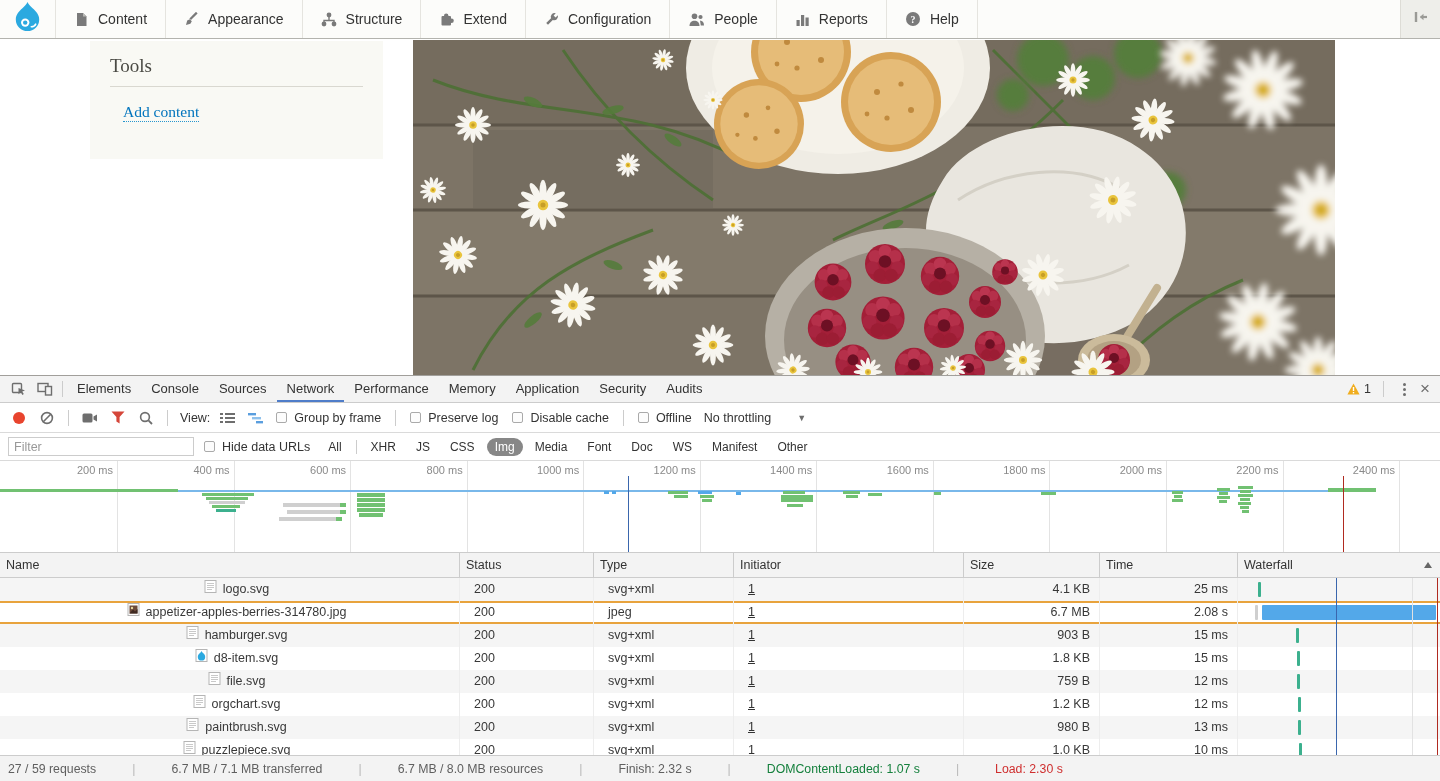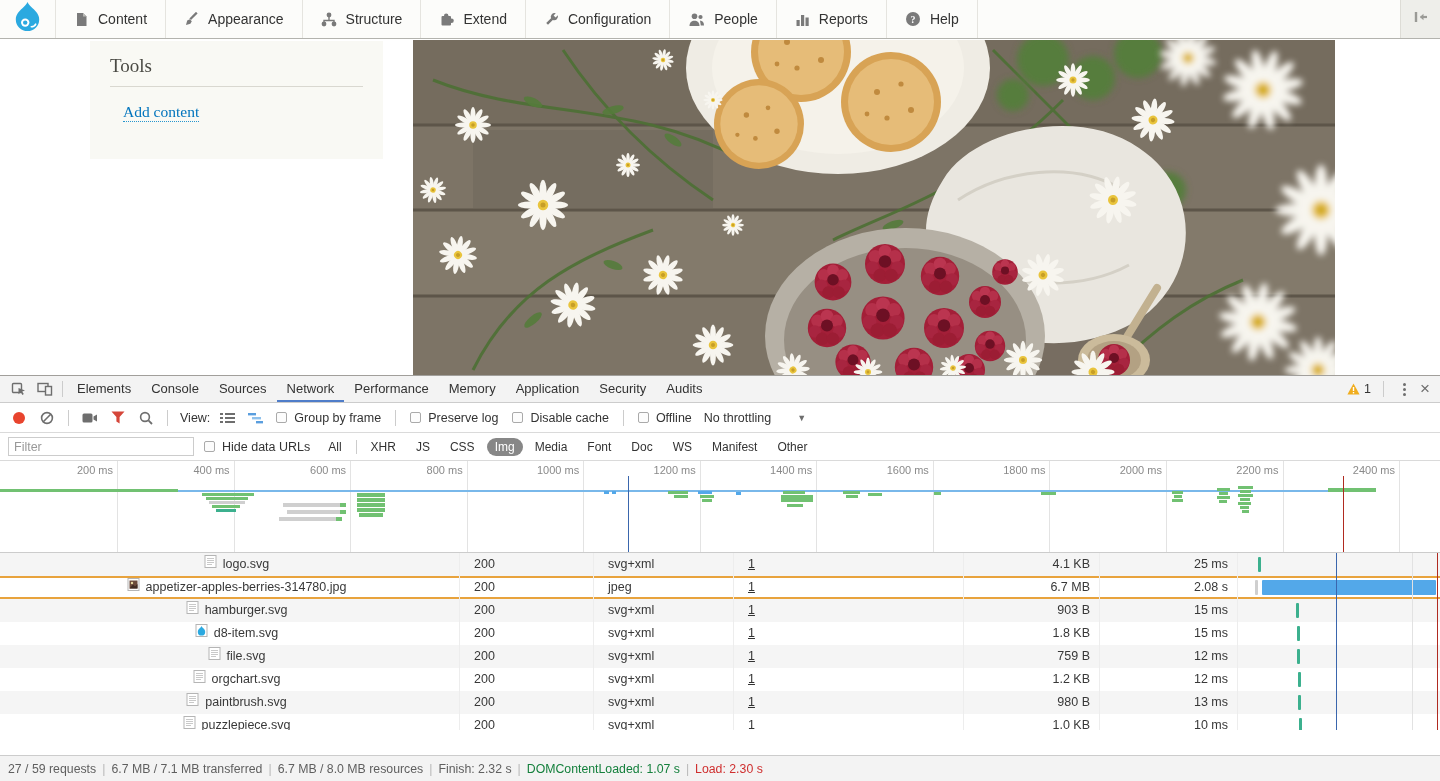--- a/index.html
+++ b/index.html
@@ -96,21 +96,21 @@
   .init-link { text-decoration:underline; color:#333; cursor:pointer; }
   .file-ico { width:13px; height:13px; flex:0 0 13px; }
   .wf-seg { position:absolute; top:4px; height:15px; border-radius:1px; }
   .wf-tick { position:absolute; top:4px; height:15px; width:3px; border-radius:1px; }
   .wf-lines { position:absolute; top:0; bottom:0; width:1px; z-index:3; pointer-events:none; }
   .sort-arrow { position:absolute; right:8px; top:9px; width:0; height:0;
     border-left:4px solid transparent; border-right:4px solid transparent; border-bottom:6px solid #666; }
 
   
   .summary { height:26px; background:#f3f3f3; border-top:1px solid #ccc;
-    display:flex; align-items:center; padding-left:8px; font-size:12.3px; color:#5f5f5f; }
+    display:flex; align-items:center; padding-left:8px; font-size:12.3px; color:#5f5f5f;gap:30px; }
   .sum-seg.blue { color:#15803d; } .sum-seg.red { color:#cf2f2f; }
   .sum-pipe { color:#b9b9b9; margin:0 6px; }
 </style>
 </head>
 <body>
 
 <div class="screen">
 
   <header class="drupal-toolbar">
     <div class="logo-cell">
@@ -580,20 +580,32 @@
         <div class="ov-bar" style="left: 1240px; top: 37px; width: 10px; height: 3px; background: rgb(113, 193, 114);"></div>
         <div class="ov-bar" style="left: 1238px; top: 41px; width: 13px; height: 3px; background: rgb(113, 193, 114);"></div>
         <div class="ov-bar" style="left: 1240px; top: 45px; width: 9px; height: 3px; background: rgb(113, 193, 114);"></div>
         <div class="ov-bar" style="left: 1242px; top: 49px; width: 7px; height: 3px; background: rgb(113, 193, 114);"></div>
         <div class="ov-bar" style="left: 1328px; top: 27px; width: 48px; height: 4px; background: rgb(113, 193, 114);"></div>
         <div class="ov-vline" style="left: 628px; background: rgb(58, 102, 173);"></div>
         <div class="ov-vline" style="left: 1343px; background: rgb(176, 42, 32);"></div>
       </div>
 
     <div class="net-table">
+      <div class="t-head">
+        <div class="c-name">Name</div>
+        <div class="c-status">Status</div>
+        <div class="c-type">Type</div>
+        <div class="c-init">Initiator</div>
+        <div class="c-size" style="text-align:left">Size</div>
+        <div class="c-time" style="text-align:left">Time</div>
+        <div class="c-wf">
+          <span>Waterfall</span>
+          <span class="sort-arrow"></span>
+        </div>
+      </div>
       <div class="t-rows">
           <div class="t-row odd">
             <div class="c-name">
               <span><svg class="file-ico" viewBox="0 0 13 13">
                   <rect x="1" y="0.5" width="11" height="12" fill="#fff" stroke="#b5b5b5"></rect>
                   <path d="M3 3.5h7M3 5.5h7M3 7.5h7M3 9.5h5" stroke="#c9c9c9"></path>
                 </svg></span>
               <span>logo.svg</span>
             </div>
             <div class="c-status">200</div>

